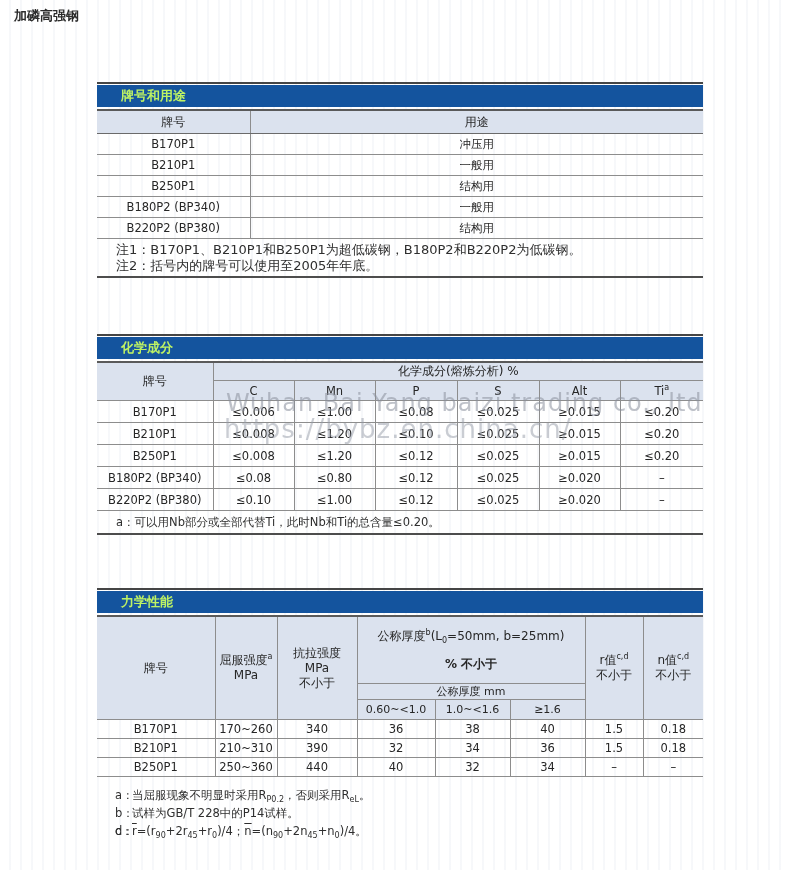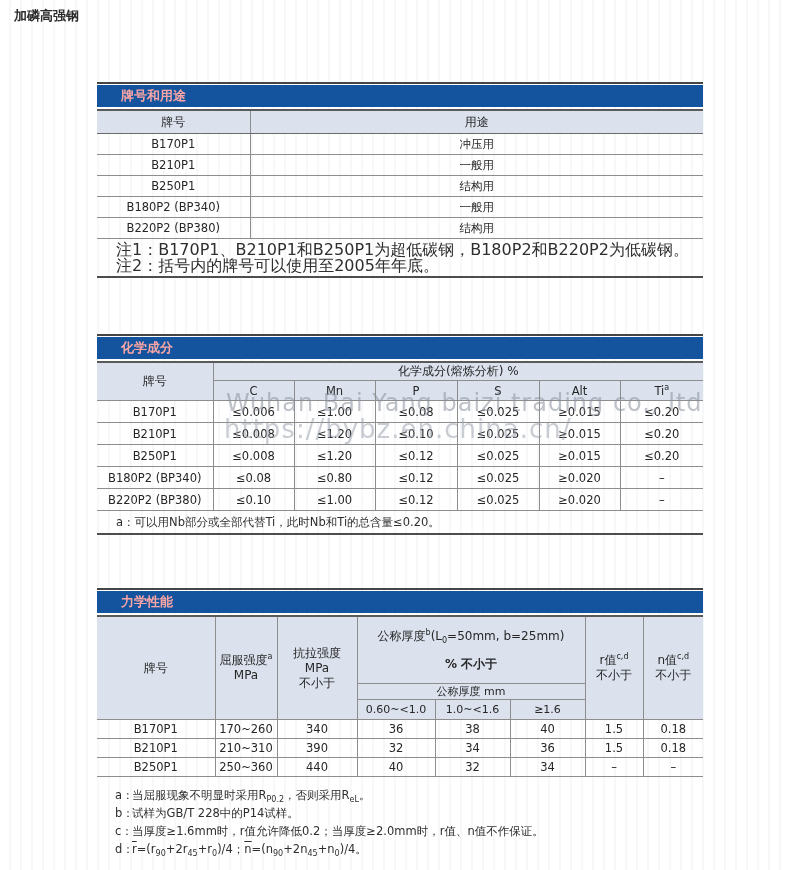--- a/index.html
+++ b/index.html
@@ -10,21 +10,21 @@
       #ffffff;
     font-family:"DejaVu Sans","Liberation Sans",sans-serif;
     color:#2e2e2e;
   }
   .page-title{
     position:absolute;left:14px;top:7px;font-size:13px;font-weight:bold;color:#2b2b2b;text-align:center;
   }
   .section{position:absolute;left:97px;width:606px;}
   .sec-top{height:2px;background:#454545;}
   .sec-bar{
-    margin-top:1px;height:22px;line-height:22px;background:#14549E;color:#fca5a5;
+    margin-top:1px;height:22px;line-height:22px;background:#14549E;color:#bef264;
     font-size:13px;font-weight:bold;padding-left:24px;box-sizing:border-box;
   }
   table{border-collapse:collapse;width:606px;table-layout:fixed;margin-top:2px;}
   th,td{
     text-align:center;vertical-align:middle;padding:0;
     font-size:11.5px;font-weight:normal;color:#262626;
   }
   
   .t1 thead th{
     background:#DBE2EE;height:22px;font-size:12px;
@@ -42,21 +42,21 @@
   .t2 thead tr.r2 th{height:19px;}
   .t2 tbody td{height:21px;}
   .t3 thead tr.r1 th{height:66px;font-size:12px;}
   .t3 thead tr.r2 th{height:13px;font-size:11px;}
   .t3 thead tr.r3 th{height:19px;font-size:11px;}
   .t3 tbody td{height:18px;}
   .hl{line-height:15px;}
   sub{font-size:8px;vertical-align:sub;line-height:0;}
   sup{font-size:8px;vertical-align:super;line-height:0;}
   .over{text-decoration:overline;}
-  .notes{margin-top:3px;padding-left:19px;font-size:16px;color:#2e2e2e;}
+  .notes{margin-top:3px;padding-left:19px;font-size:13px;color:#2e2e2e;}
   .notes div{line-height:16px;}
   .single-note{margin-top:4px;padding-left:19px;font-size:11.5px;line-height:14px;}
   .fns{margin-top:10px;padding-left:18px;font-size:11.5px;}
   .fn{position:relative;padding-left:17px;line-height:16px;margin-top:2px;}
   .fn .lab{position:absolute;left:0;top:0;}
   .sec-bottom{height:2px;background:#4d4d4d;}
   .wm{position:absolute;pointer-events:none;z-index:6;letter-spacing:1px;}
   .wm1{left:226px;top:389px;font-size:24px;color:rgba(138,144,156,0.55);}
   .wm2{left:224px;top:414px;font-size:26px;color:rgba(150,156,168,0.5);}
   .mt3{margin-top:13px;font-weight:bold;}
@@ -274,21 +274,20 @@
   </table>
   <div class="fns">
     <div class="fn">
       <span class="lab">a：</span><span><span>当屈服现象不明显时采用R</span><sub>P0.2</sub><span>，否则采用R</span><sub>eL</sub><span>。</span></span>
     </div>
     <div class="fn">
       <span class="lab">b：</span><span>试样为GB/T 228中的P14试样。</span>
     </div>
     <div class="fn">
       <span class="lab">c：</span>
-      <div>当厚度≥1.6mm时，r值允许降低0.2；当厚度≥2.0mm时，r值、n值不作保证。</div>
     </div>
     <div class="fn">
       <span class="lab">d：</span><span><span class="over">r</span><span>=(r</span><sub>90</sub><span>+2r</span><sub>45</sub><span>+r</span><sub>0</sub><span>)/4；</span><span class="over">n</span><span>=(n</span><sub>90</sub><span>+2n</span><sub>45</sub><span>+n</span><sub>0</sub><span>)/4。</span></span>
     </div>
   </div>
 
 </div>
 
 <div class="wm wm1">Wuhan Bai Yang baizi trading co., ltd</div>
 <div class="wm wm2">https://bybz.en.china.cn/</div>

